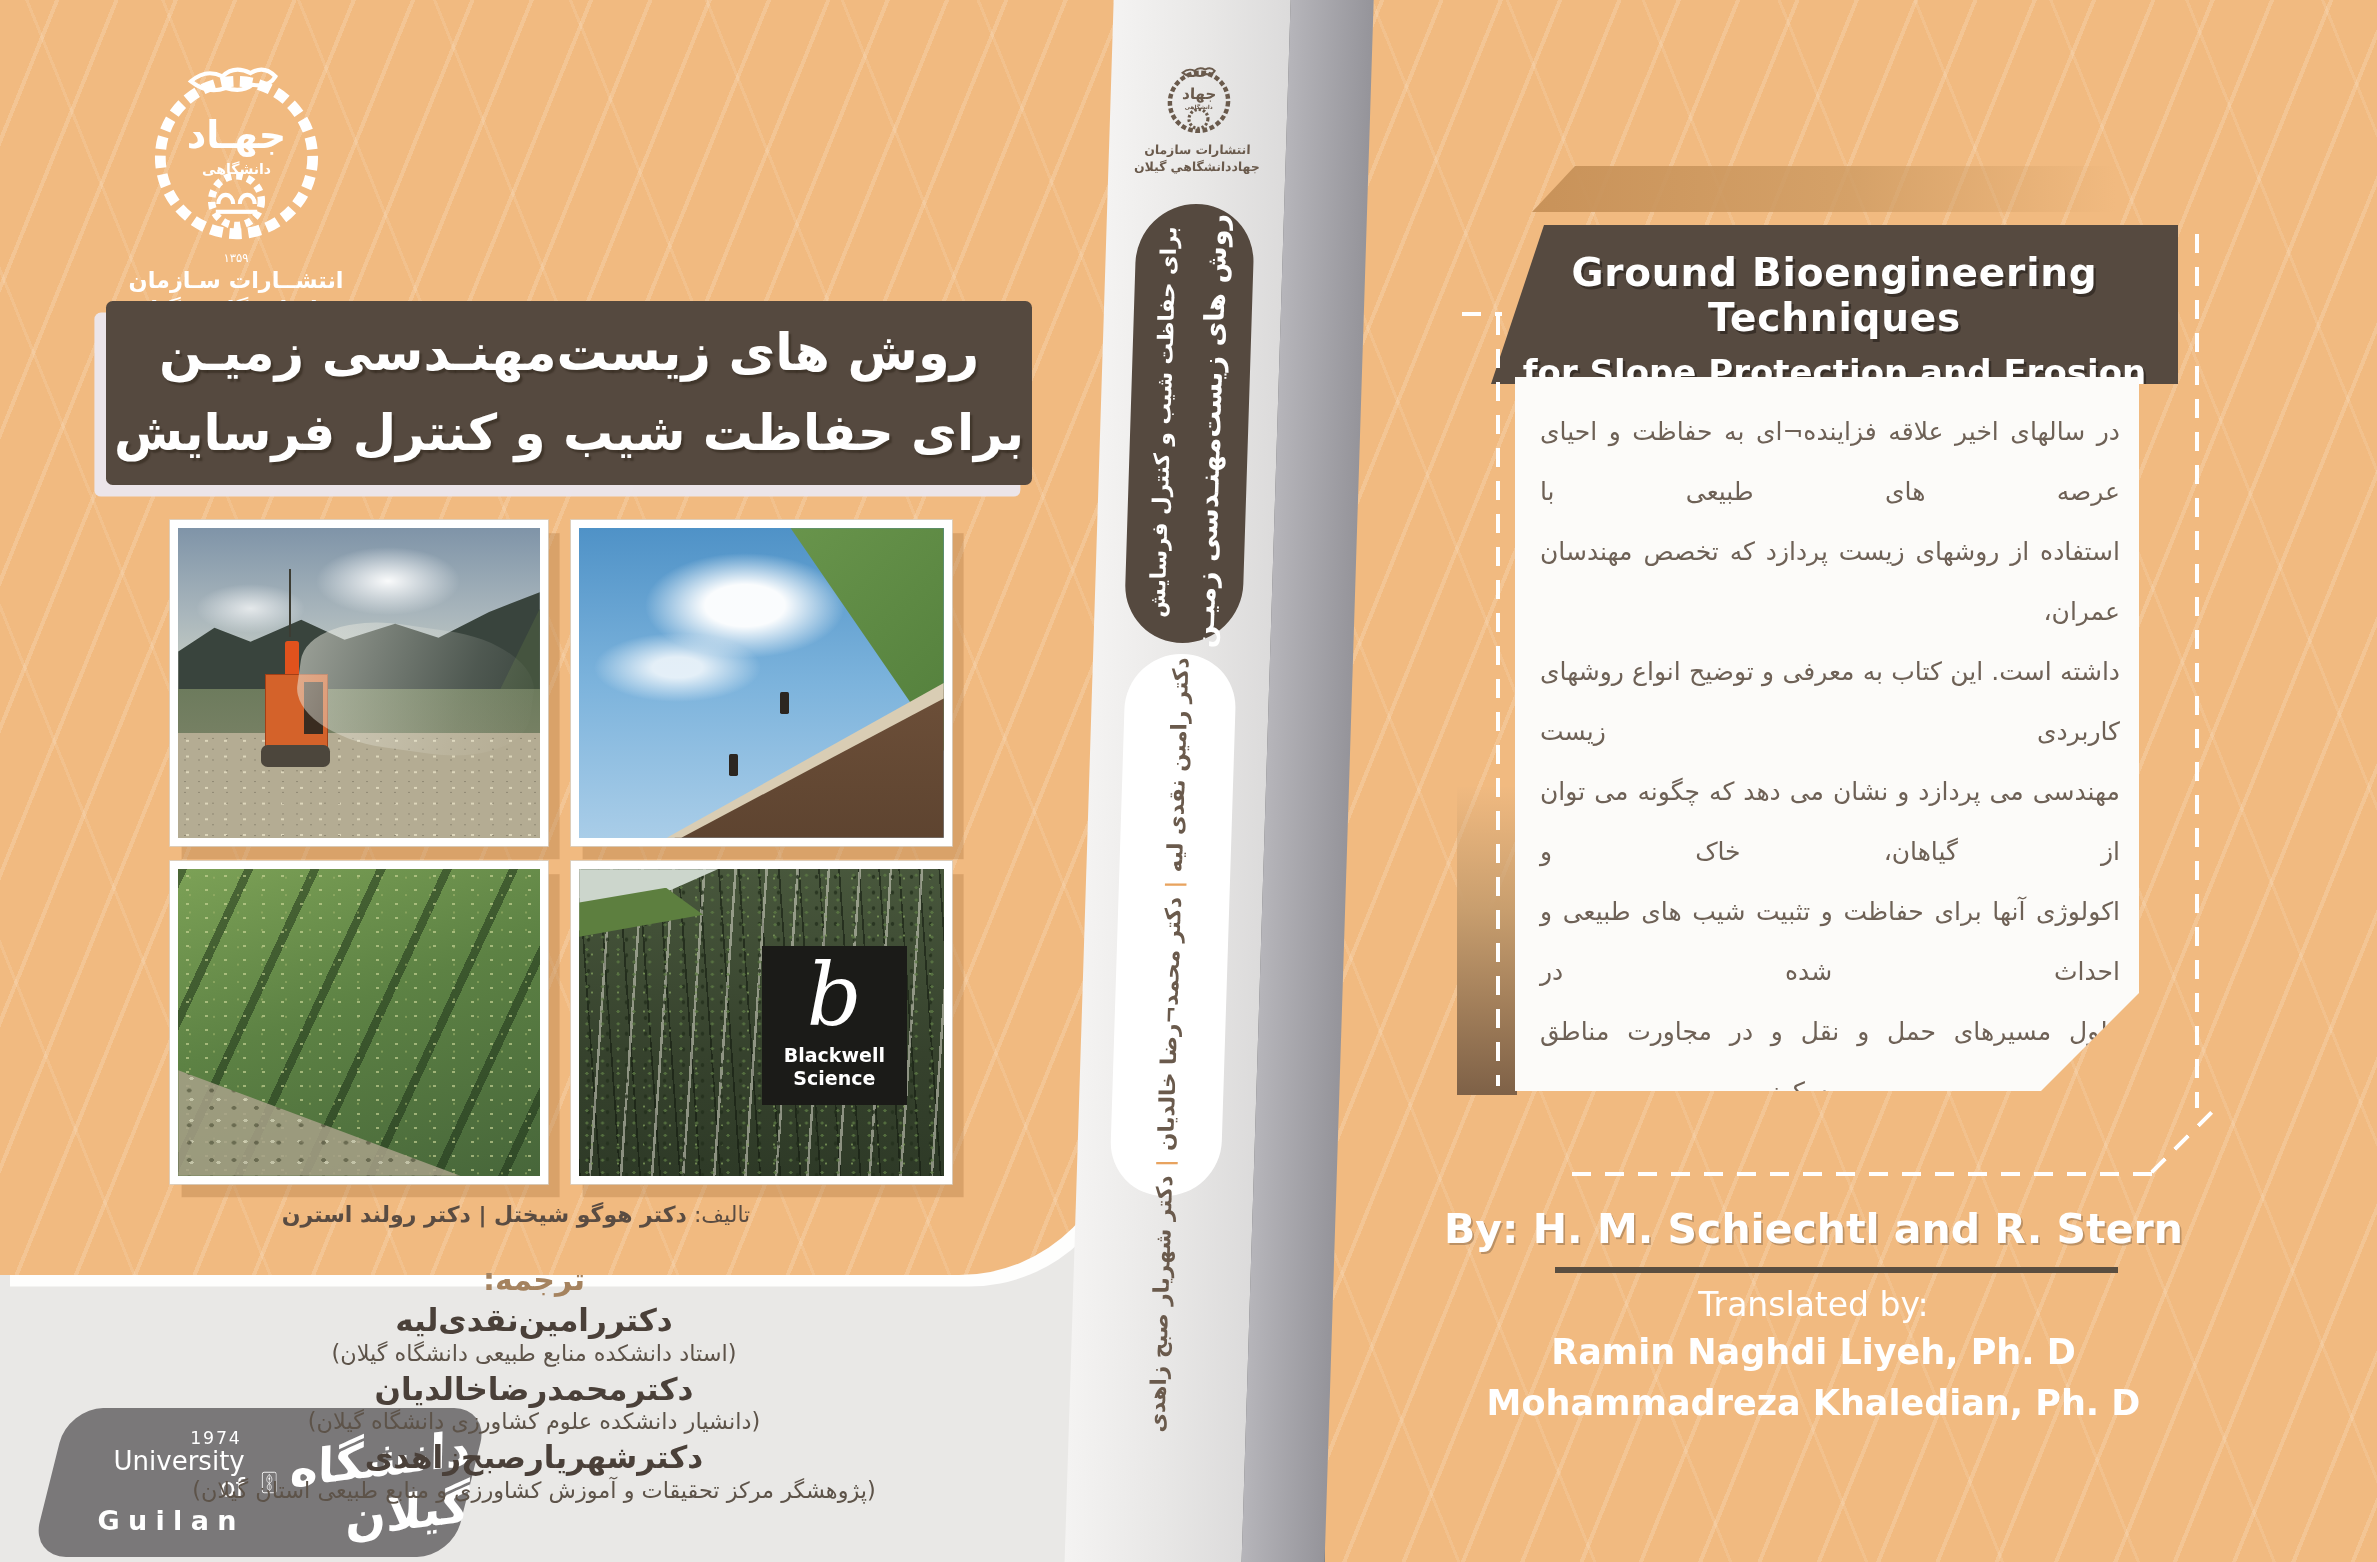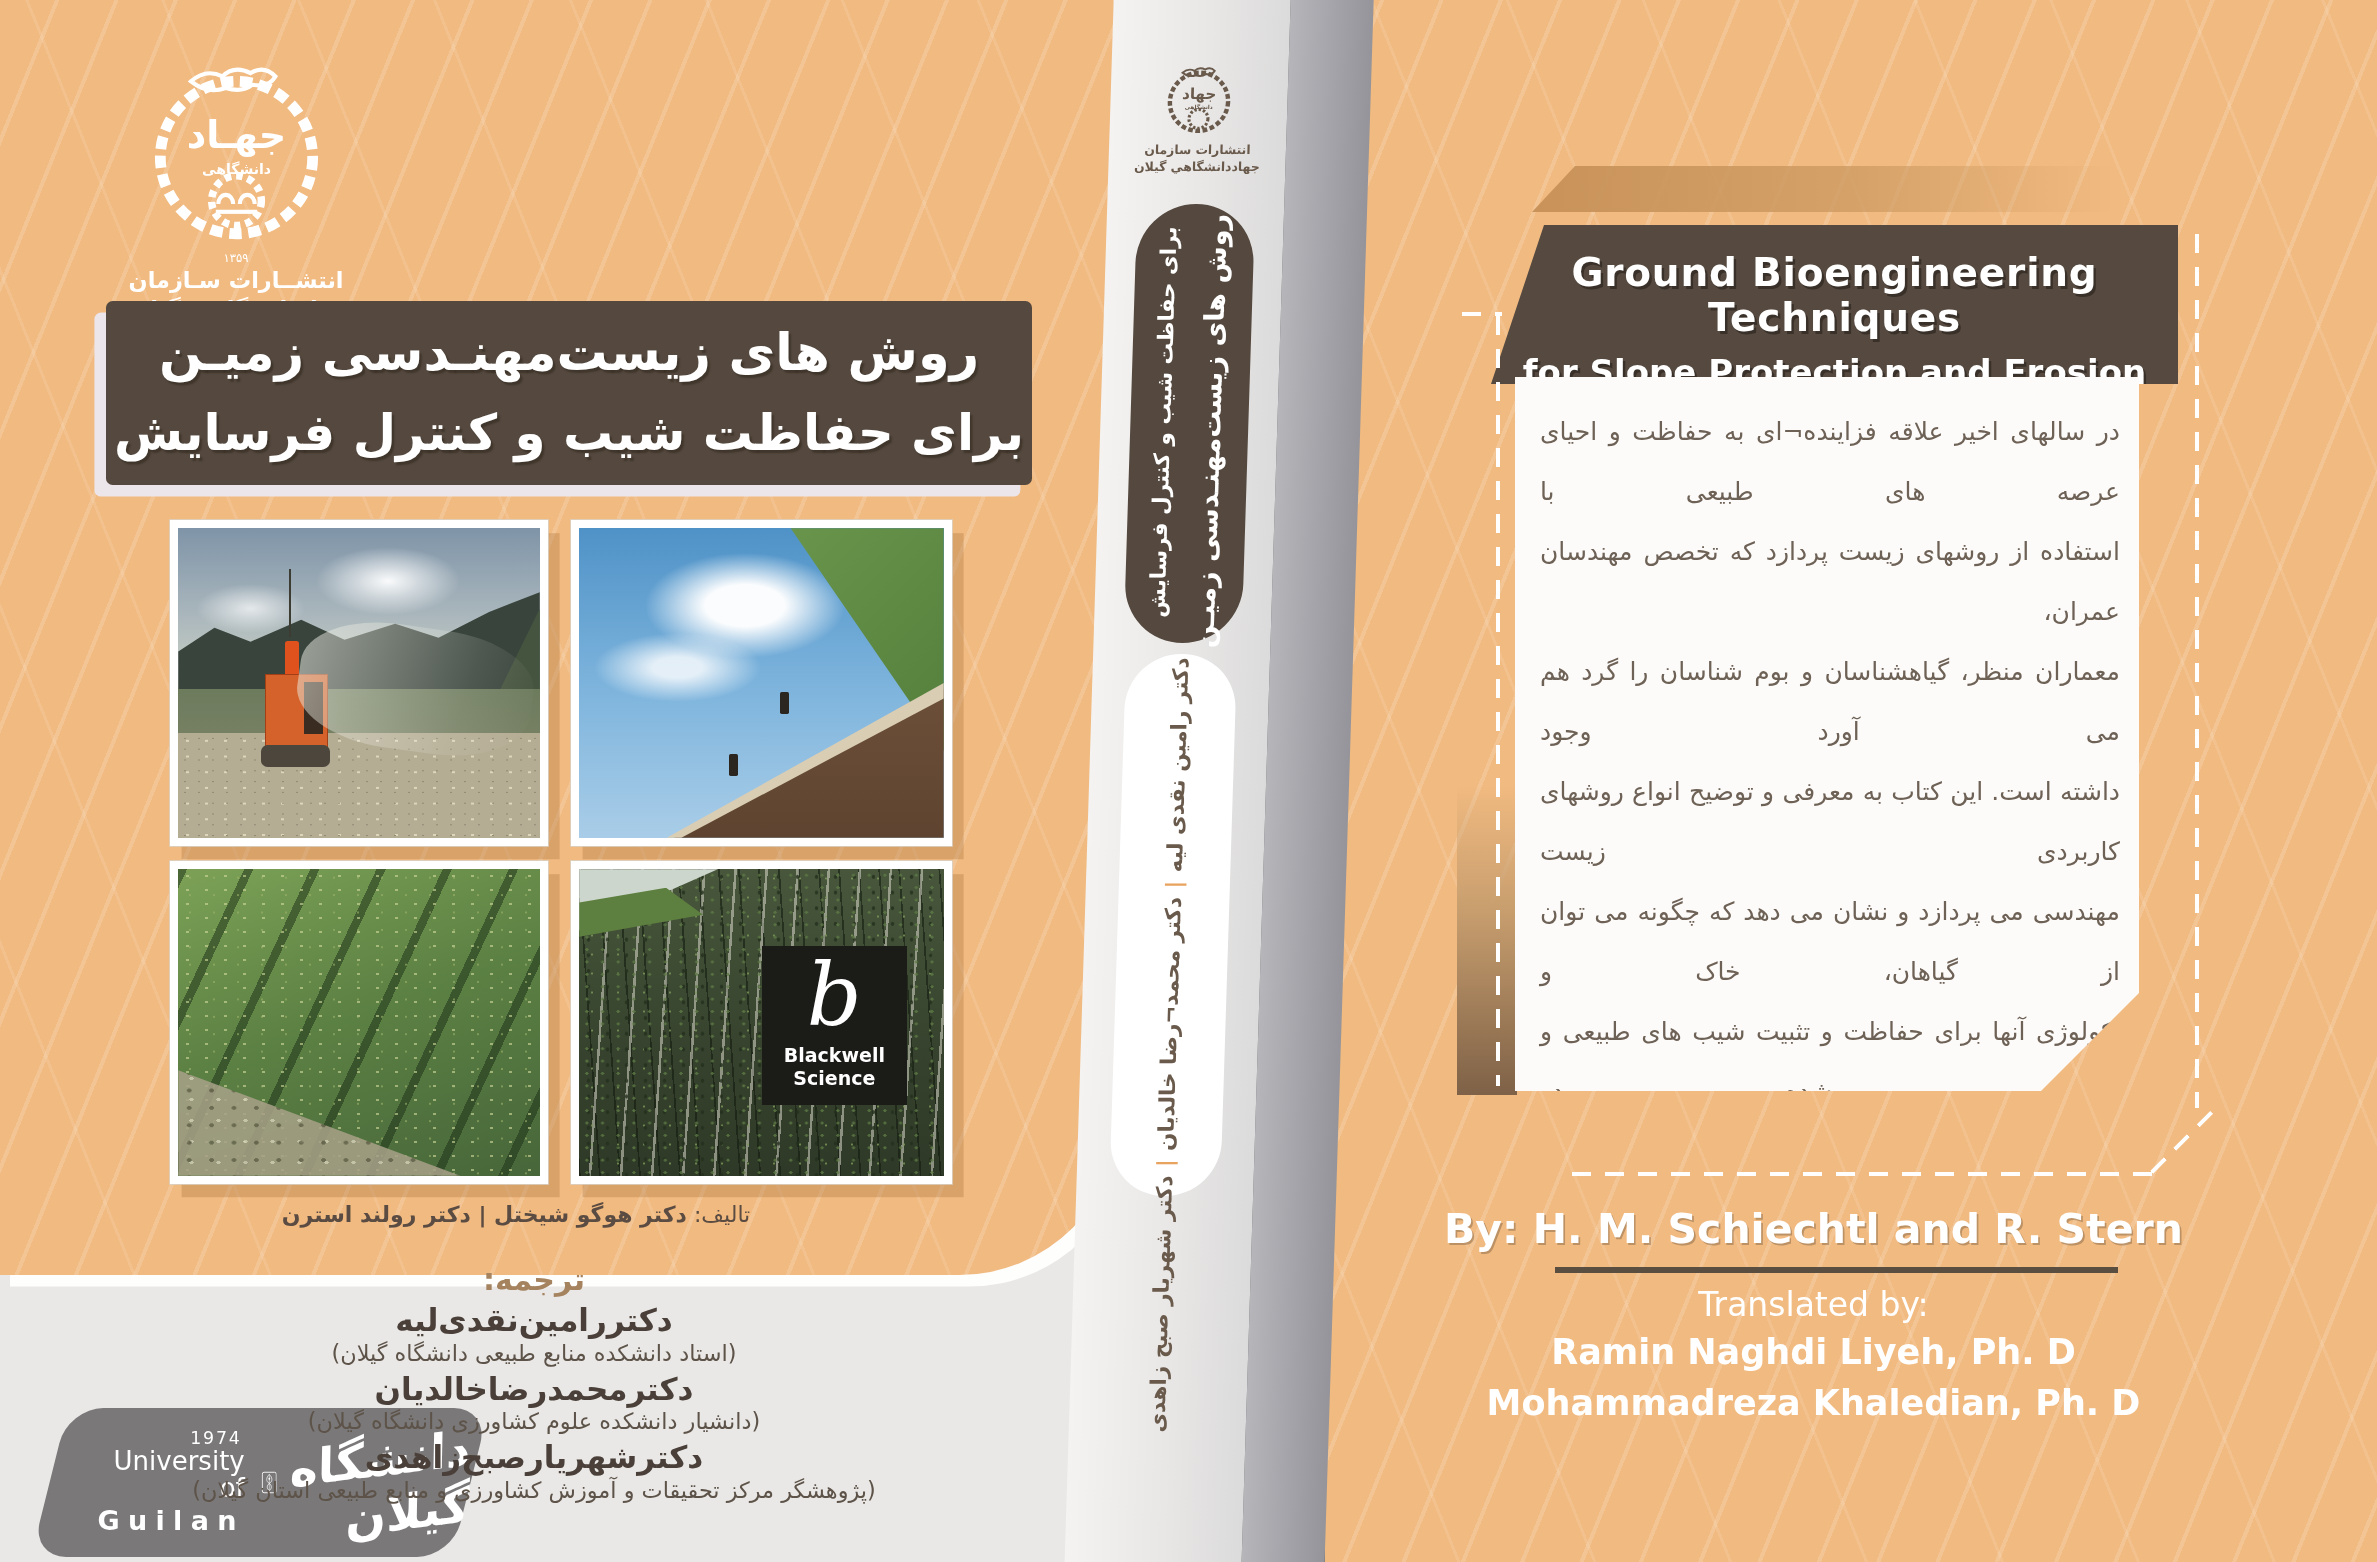--- a/index.html
+++ b/index.html
@@ -348,21 +348,20 @@
     <div class="abs en-title-box">
       <div class="e1">Ground Bioengineering Techniques</div>
       <div class="e2">for Slope Protection and Erosion Control</div>
     </div>
 
     <div class="abs grad-bar"></div>
 
     <div class="abs summary-box">
       <div class="fa-line">در سالهای اخیر علاقه فزاینده¬ای به حفاظت و احیای عرصه های طبیعی با</div>
       <div class="fa-line">استفاده از روشهای زیست پردازد که تخصص مهندسان عمران،</div>
-      <div class="fa-line">معماران منظر، گیاهشناسان و بوم شناسان را گرد هم می آورد وجود</div>
       <div class="fa-line">داشته است. این کتاب به معرفی و توضیح انواع روشهای کاربردی زیست</div>
       <div class="fa-line">مهندسی می پردازد و نشان می دهد که چگونه می توان از گیاهان، خاک و</div>
       <div class="fa-line">اکولوژی آنها برای حفاظت و تثبیت شیب های طبیعی و احداث شده در</div>
       <div class="fa-line">طول مسیرهای حمل و نقل و در مجاورت مناطق صنعتی، مسکونی و</div>
       <div class="fa-line">مناطق تفریحی استفاده کرد. هدف اصلی این کتاب آموزش استفاده از</div>
       <div class="fa-line">پوشش گیاهی و روش های زیست‌فناوری برای حفاظت از خاک و تثبیت</div>
       <div class="fa-line">شیب ها به متخصصین و افراد درگیر کارهای عملی در عرصه و تشویق آن‌ها</div>
 
     </div>
 

